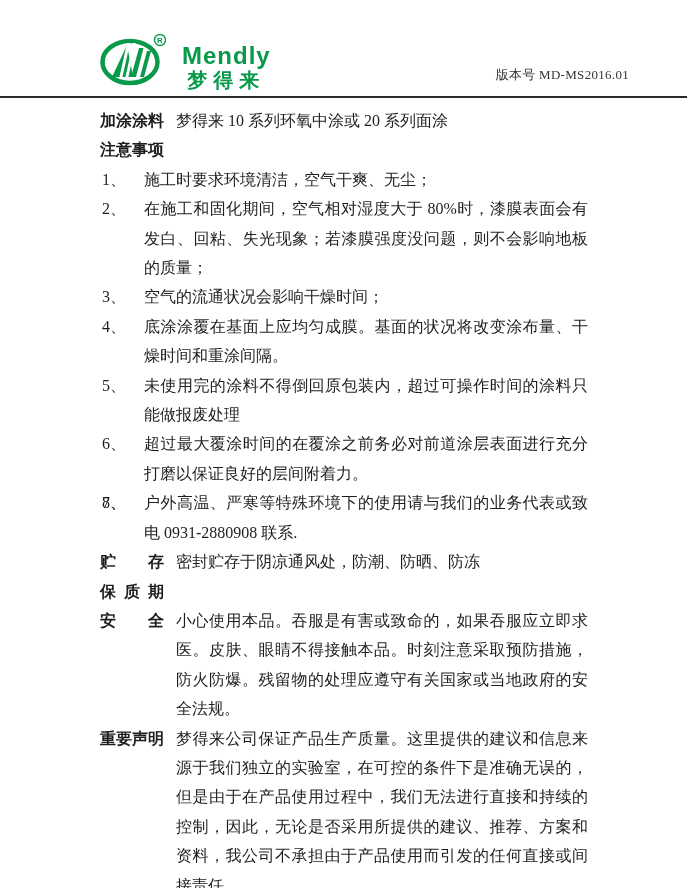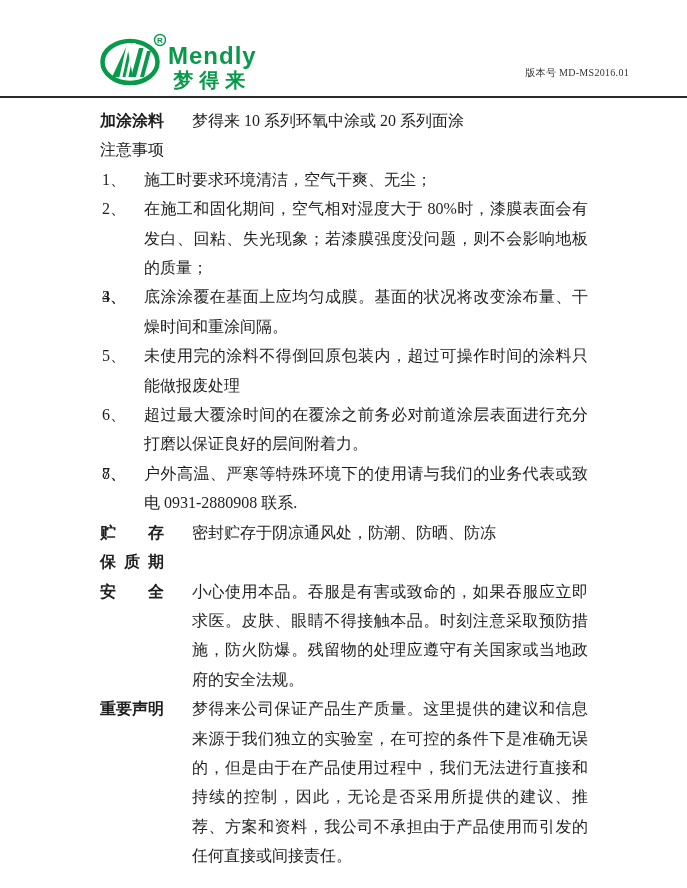--- a/index.html
+++ b/index.html
@@ -10,51 +10,51 @@
     background:#ffffff;
     overflow:hidden;
     font-family:"Liberation Serif","DejaVu Serif",serif;
     color:#1e1e1e;
   }
   
   .header{position:absolute;top:0;left:0;right:0;height:96px;}
   .header-rule{position:absolute;top:96px;left:0;width:687px;height:2px;background:#2b2b2b;}
   .logo{position:absolute;left:100px;top:32px;display:flex;align-items:flex-start;}
   .logo-mark{flex:0 0 auto;}
-  .wordmark{margin-left:2px;margin-top:12px;text-align:center;}
+  .wordmark{margin-left:16px;margin-top:12px;text-align:center;}
   .wordmark-en{
     font-family:"Liberation Sans","DejaVu Sans",sans-serif;
     font-weight:bold;font-size:24px;line-height:1;
     letter-spacing:1px;color:#089a4a;
   }
   .wordmark-zh{
     font-family:"Liberation Sans","DejaVu Sans",sans-serif;
     font-weight:bold;font-size:20px;line-height:1;
     letter-spacing:6px;color:#089a4a;margin-top:2px;
   }
   .version{
     position:absolute;right:58px;top:66px;
-    font-size:10px;color:#333333;letter-spacing:0.3px;
+    font-size:13px;color:#333333;letter-spacing:0.3px;
   }
   
   .content{
     position:absolute;left:100px;top:106px;width:488px;
     font-size:16px;line-height:29.4px;text-align:justify;
   }
   .kv{display:flex;align-items:flex-start;}
   .kv-label{
     flex:0 0 64px;width:64px;
     font-weight:bold;
     font-family:"Liberation Sans","DejaVu Sans",sans-serif;
     text-align:justify;
   }
   .kv-label.spread{text-align-last:justify;}
-  .kv-value{flex:1 1 auto;margin-left:28px;text-align:justify;}
+  .kv-value{flex:1 1 auto;margin-left:12px;text-align:justify;}
   .heading{
-    font-weight:normal;
+    font-weight:bold;
     font-family:"Liberation Sans","DejaVu Sans",sans-serif;
   }
   .notes{margin:0;padding:0;list-style:none;}
   .note{position:relative;padding-left:44px;}
   .note-num{position:absolute;left:2px;top:0;}
 </style>
 </head>
 <body>
 
 <div class="page">
@@ -95,20 +95,21 @@
       <li class="note">
         <span class="note-num">1、</span>
         <span class="note-text">施工时要求环境清洁，空气干爽、无尘；</span>
       </li>
       <li class="note">
         <span class="note-num">2、</span>
         <span class="note-text">在施工和固化期间，空气相对湿度大于 80%时，漆膜表面会有发白、回粘、失光现象；若漆膜强度没问题，则不会影响地板的质量；</span>
       </li>
       <li class="note">
         <span class="note-num">3、</span>
+        <span class="note-text">空气的流通状况会影响干燥时间；</span>
       </li>
       <li class="note">
         <span class="note-num">4、</span>
         <span class="note-text">底涂涂覆在基面上应均匀成膜。基面的状况将改变涂布量、干燥时间和重涂间隔。</span>
       </li>
       <li class="note">
         <span class="note-num">5、</span>
         <span class="note-text">未使用完的涂料不得倒回原包装内，超过可操作时间的涂料只能做报废处理</span>
       </li>
       <li class="note">

